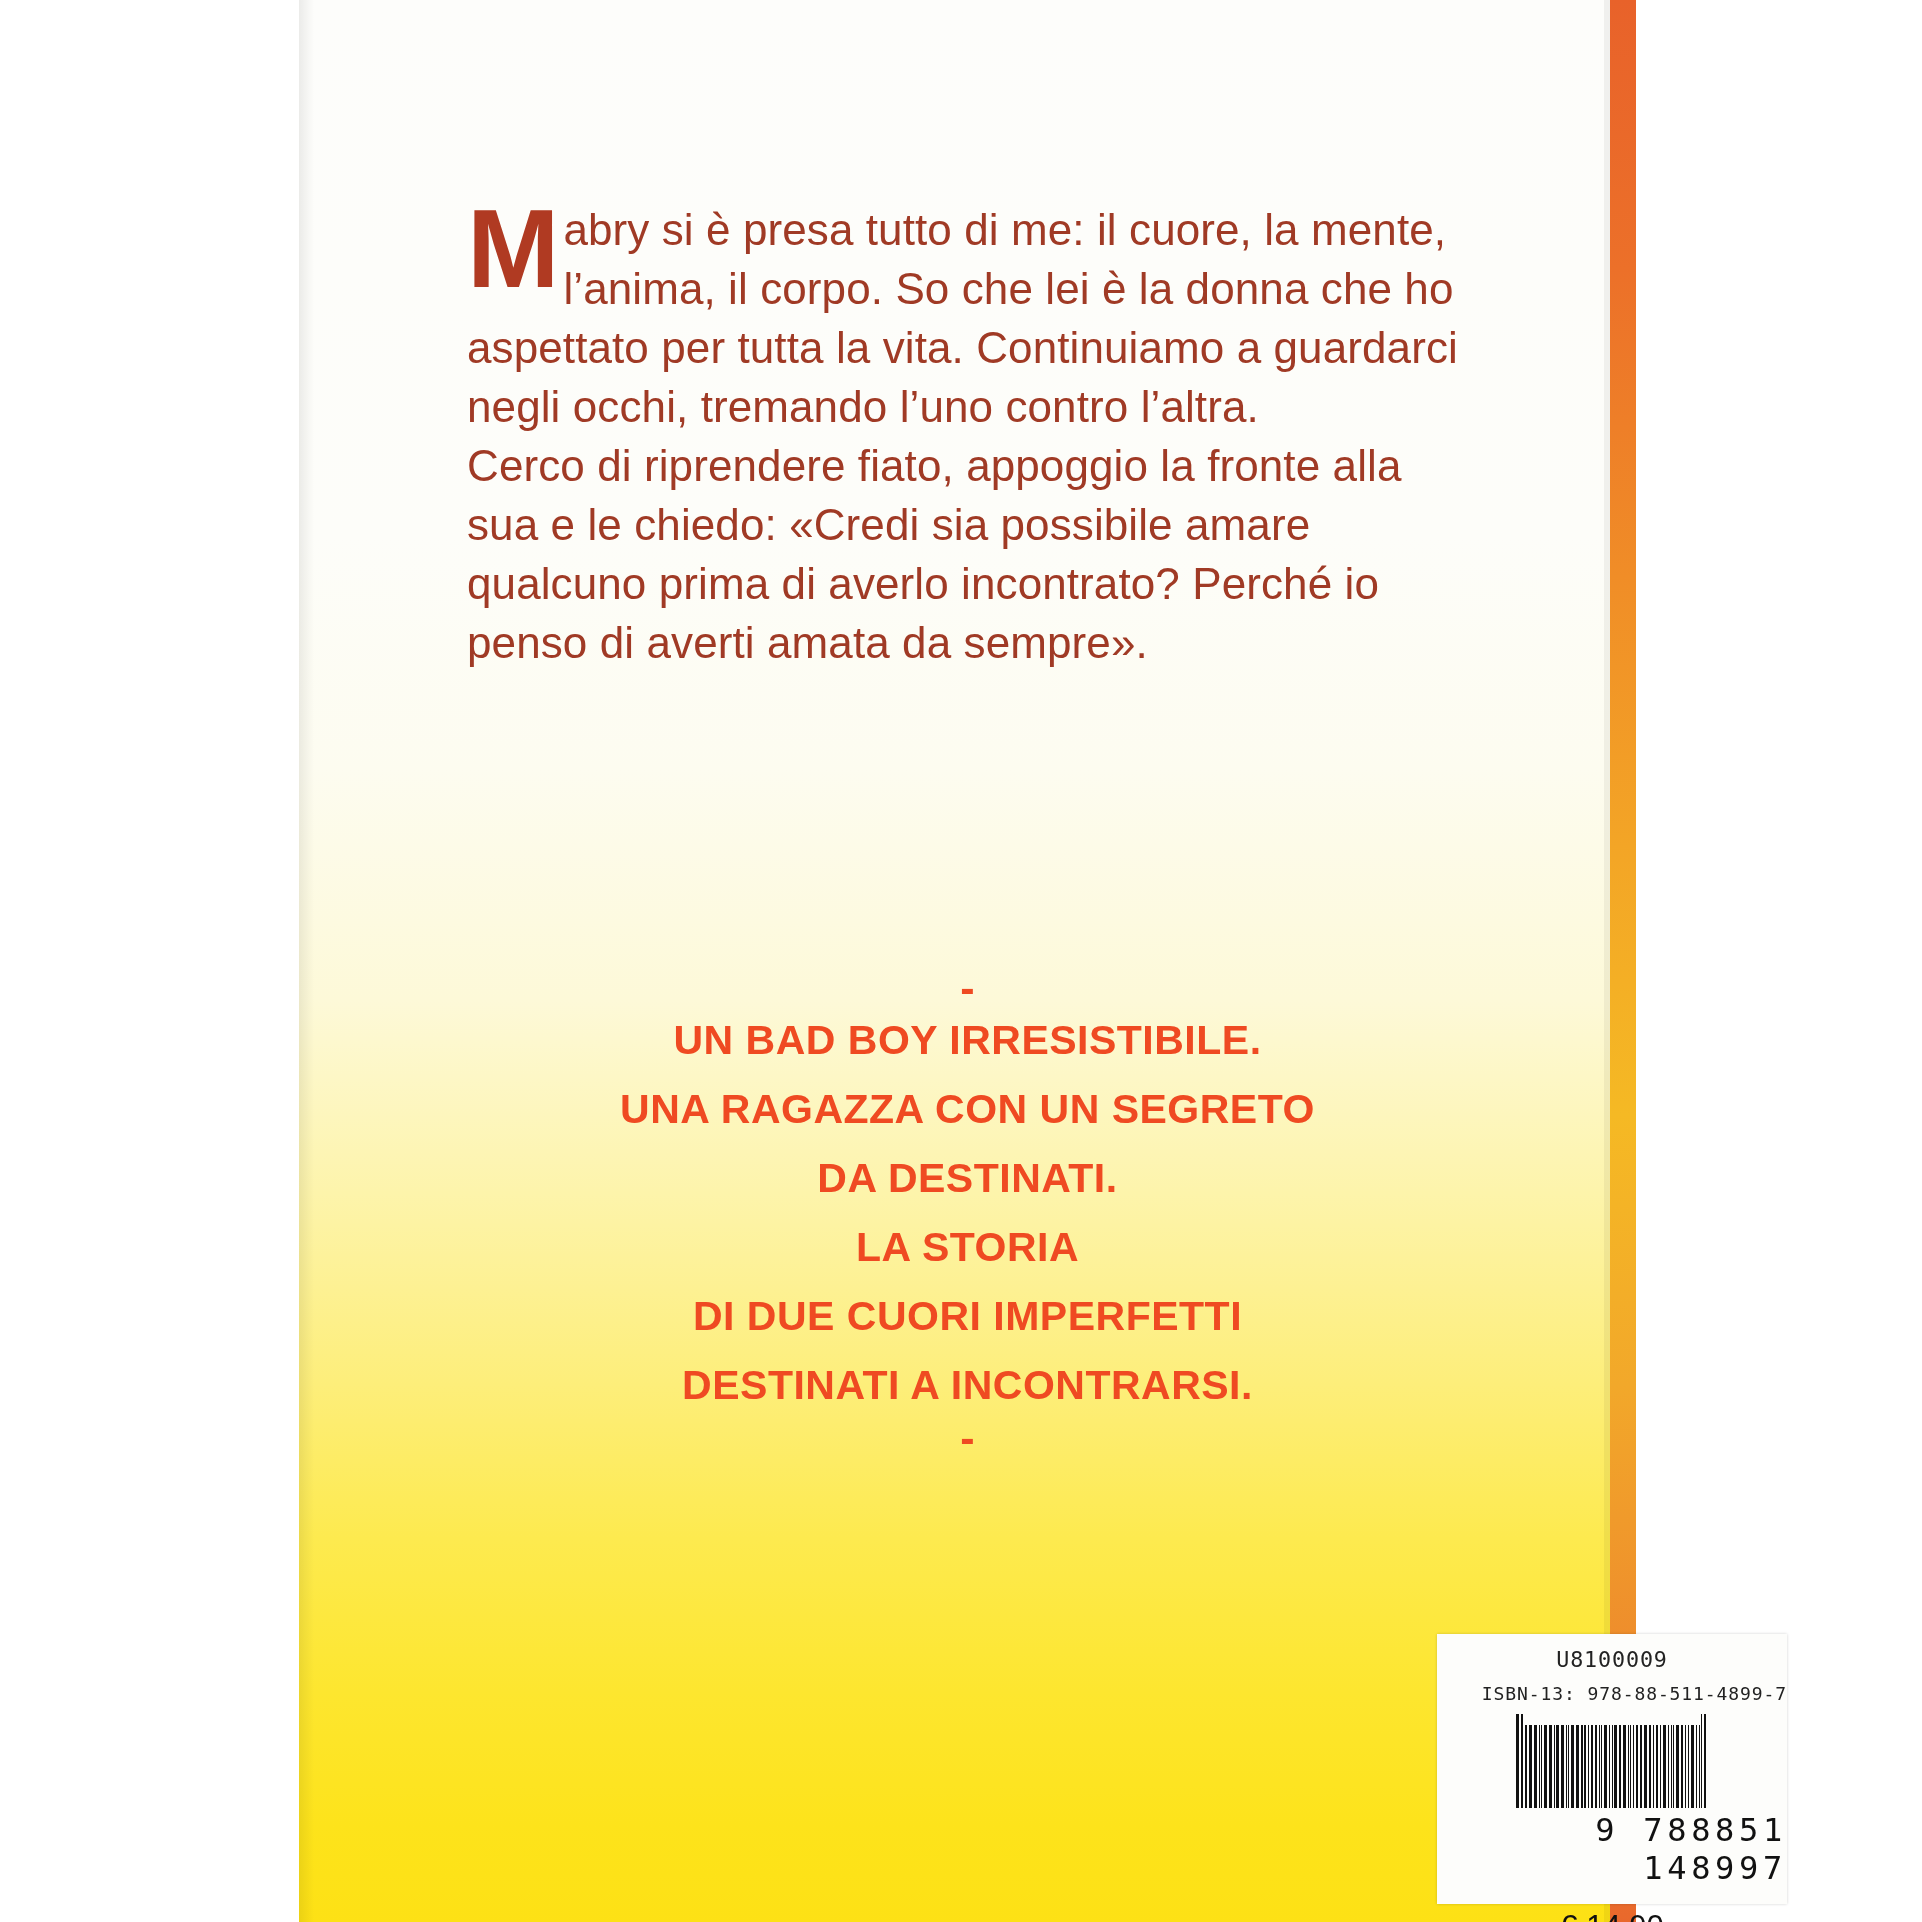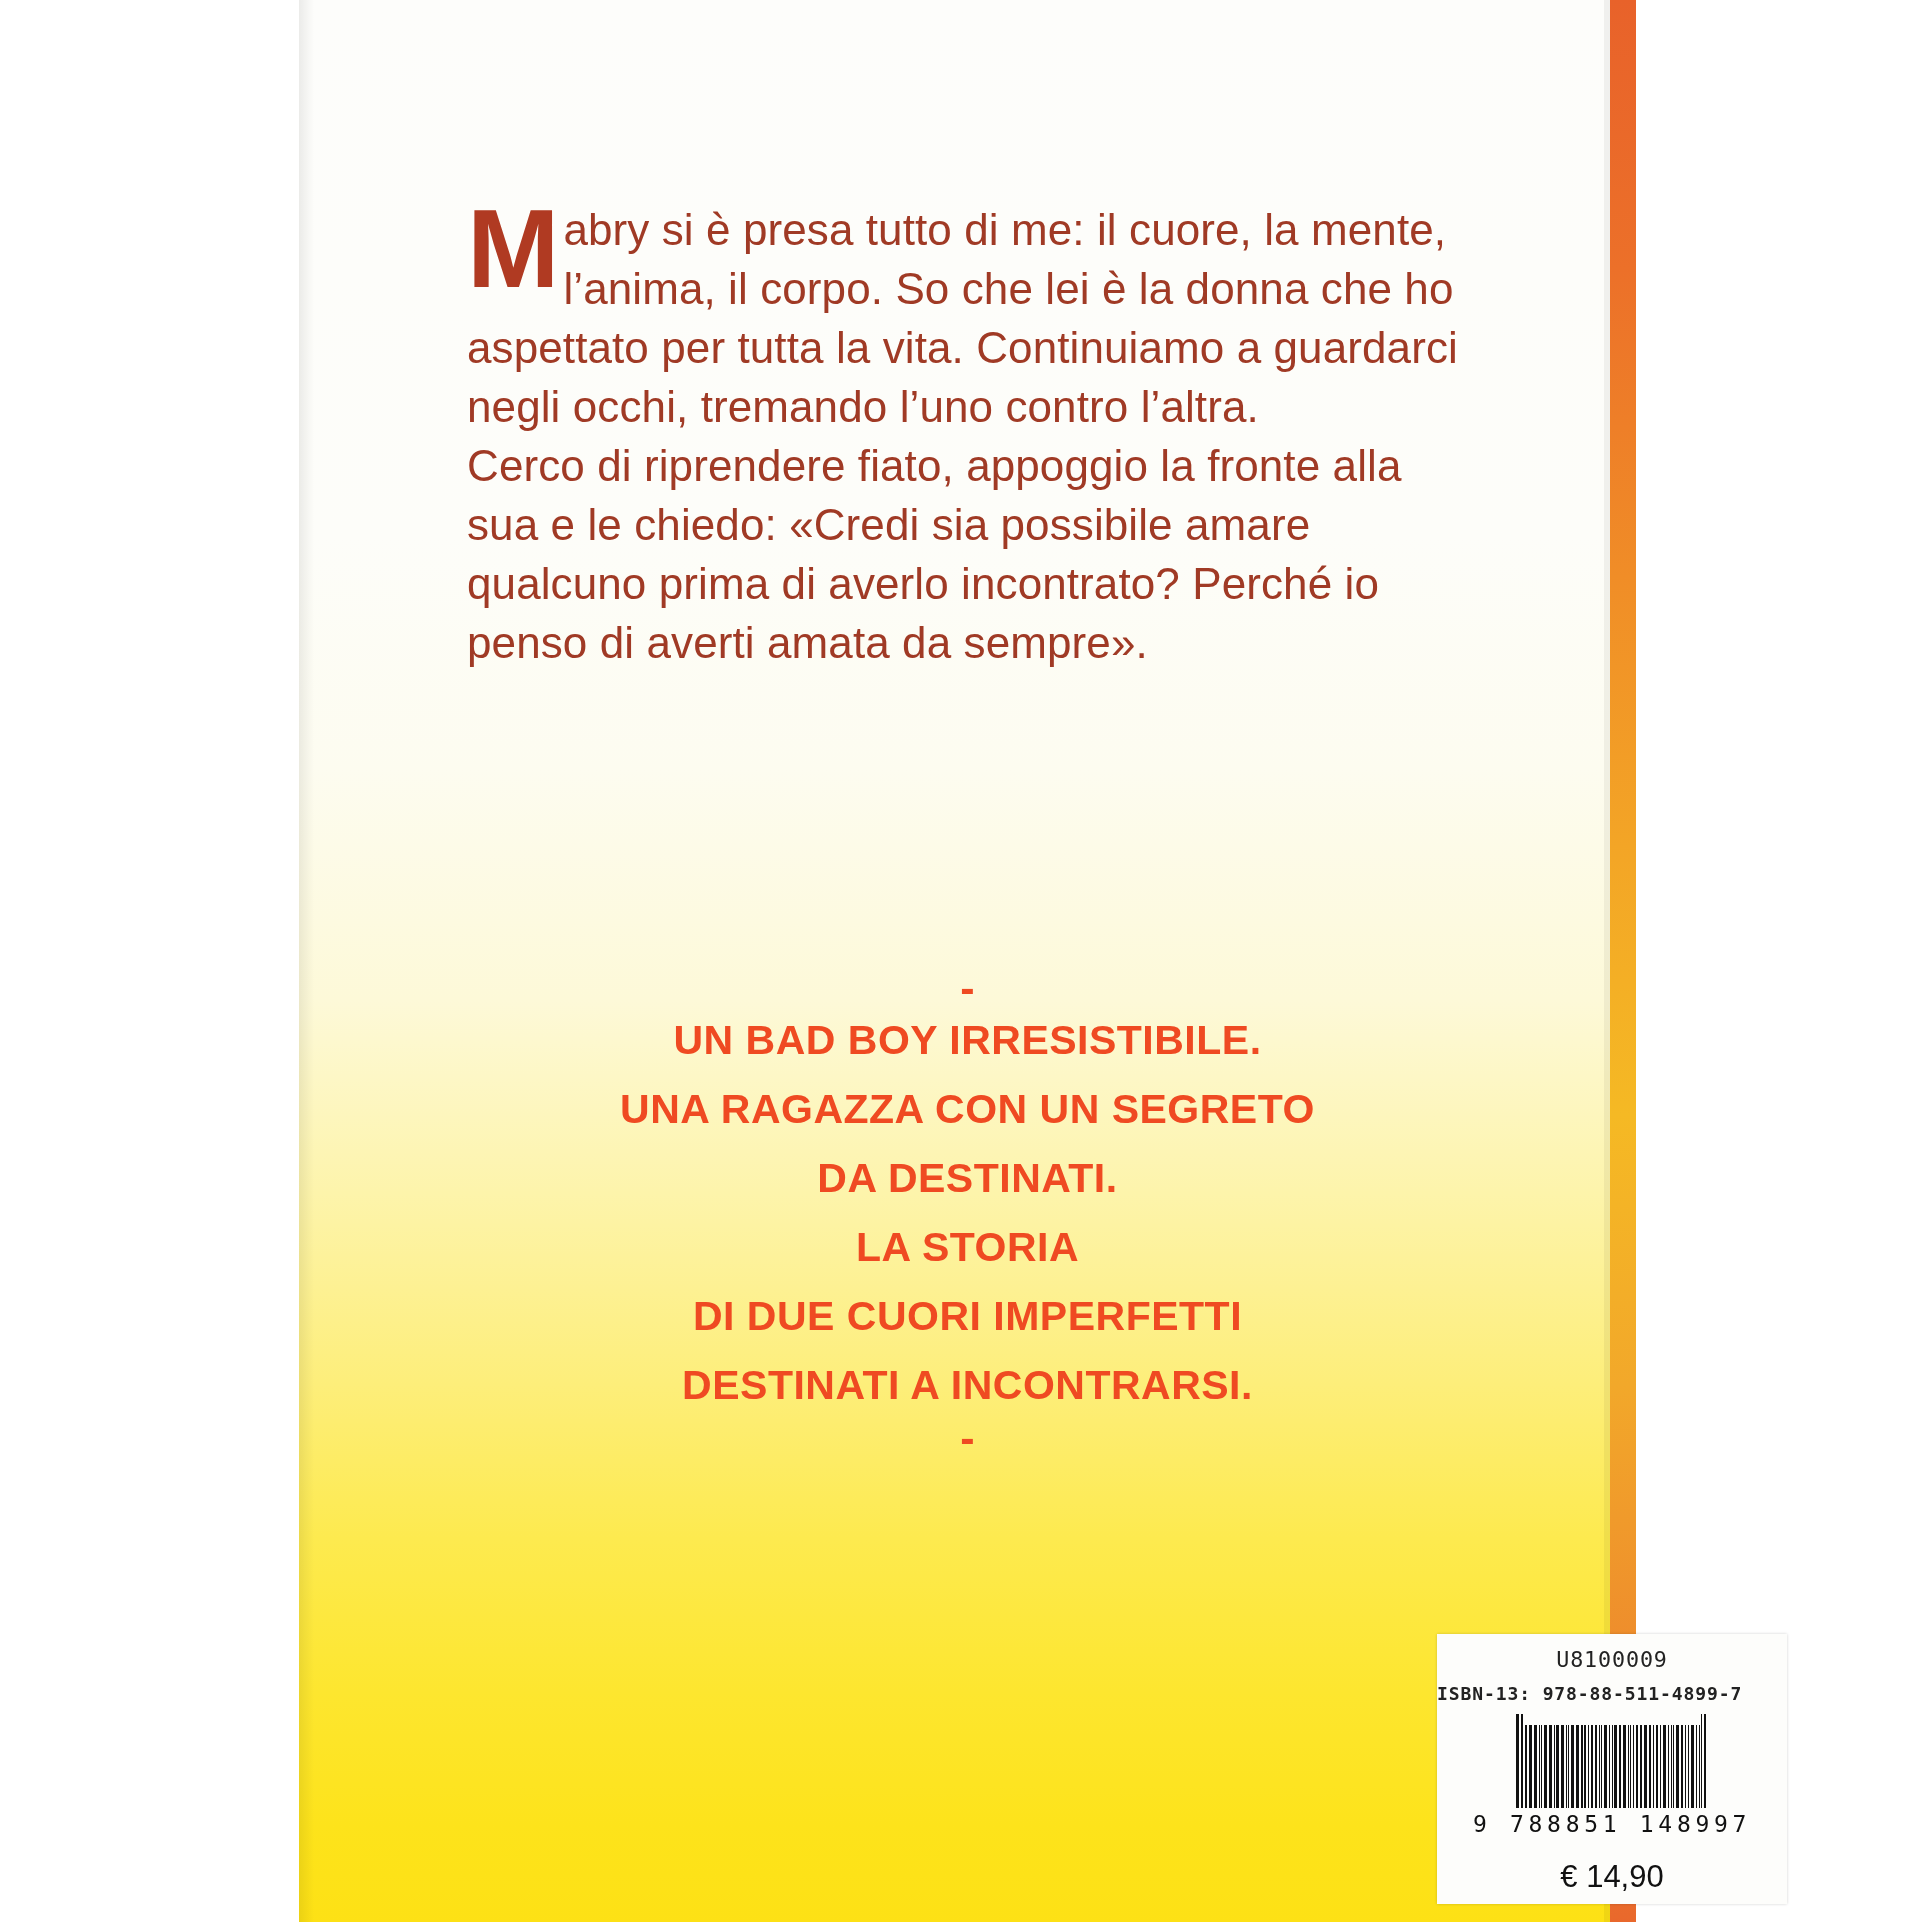--- a/index.html
+++ b/index.html
@@ -142,46 +142,45 @@
   }
   .bc-code {
     text-align: center;
     font-family: "DejaVu Sans Mono", monospace;
     font-size: 21.7px;
     color: #222;
     margin-top: 13px;
     letter-spacing: 0.9px;
   }
   .bc-isbn {
-    text-align: left;
+    text-align: right;
     font-family: "DejaVu Sans Mono", monospace;
     font-size: 18px;
     color: #222;
     margin-top: 11.3px;
     letter-spacing: 0.9px;
-    font-weight: bold;
   }
   .bars {
     margin: 9.4px auto 0 auto;
     width: 292px;
     height: 94px;
     display: flex;
     align-items: flex-end;
     justify-content: center;
   }
   .bars i {
     display: block;
     height: 100%;
     background: #111;
     margin-right: 1.9px;
   }
   .bc-digits {
-    text-align: center;
+    text-align: right;
     font-family: "DejaVu Sans Mono", monospace;
-    font-size: 23px;
+    font-size: 32px;
     color: #111;
     letter-spacing: 4.7px;
     margin-top: 3.8px;
   }
   .bc-price {
     text-align: center;
     font-family: "Liberation Sans", sans-serif;
     font-size: 31px;
     color: #111;
     margin-top: 22px;

